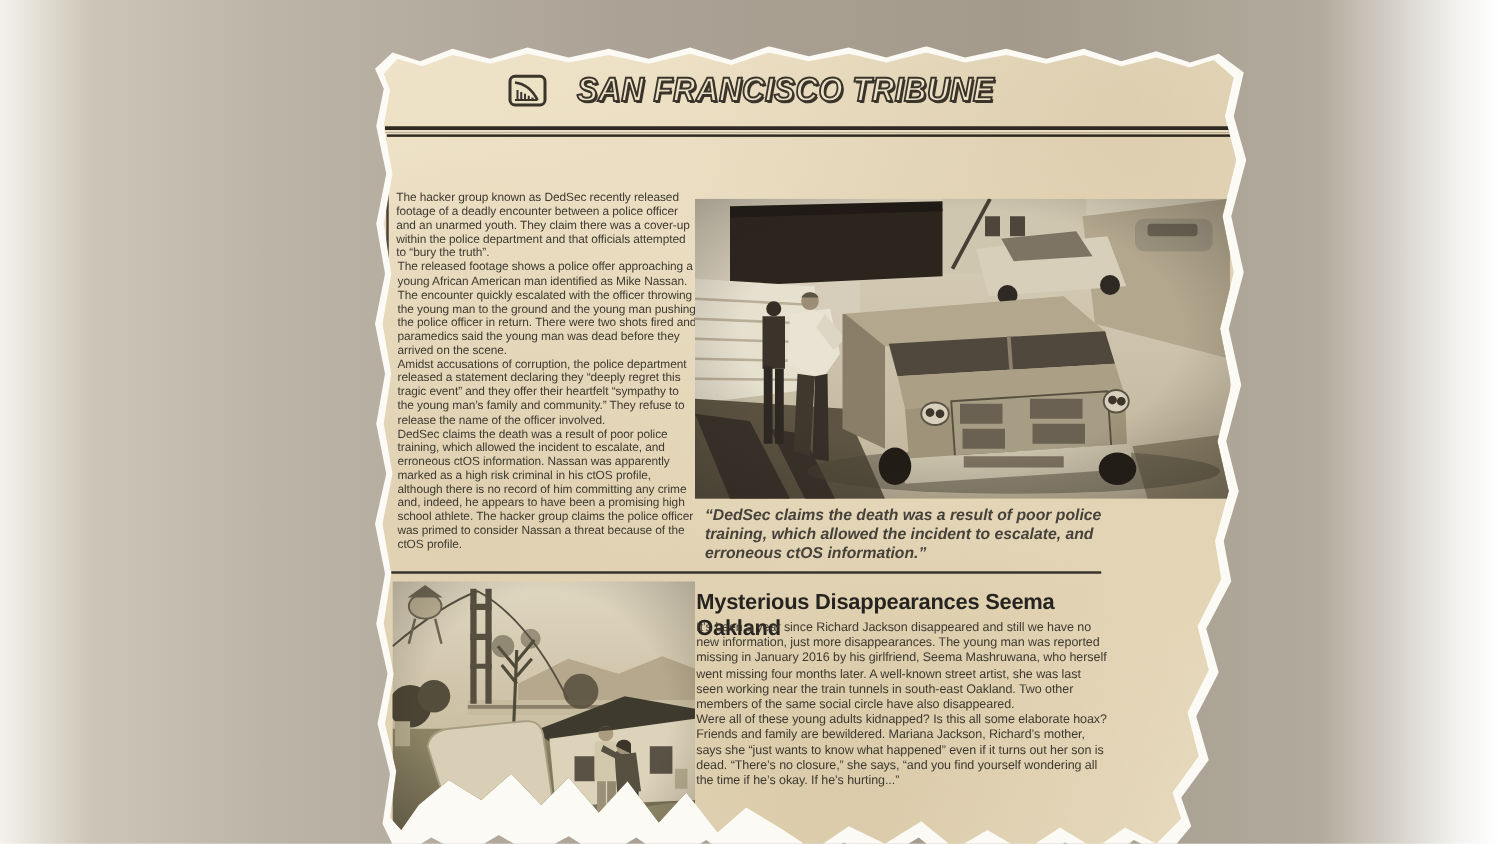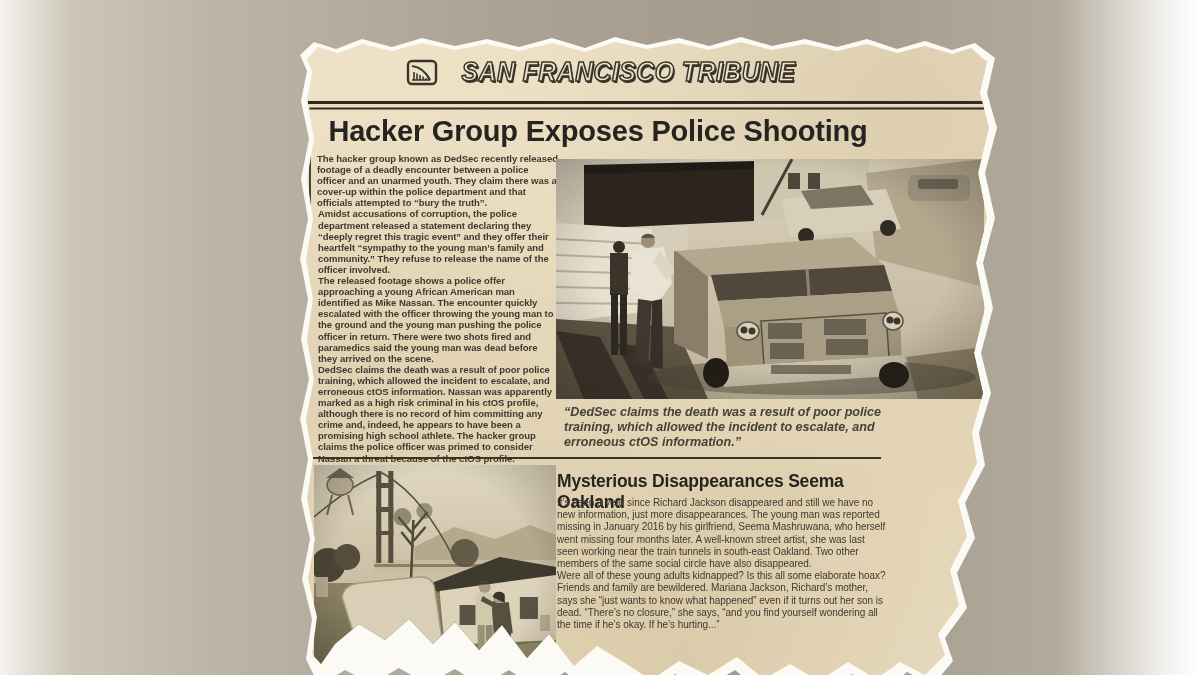--- a/index.html
+++ b/index.html
@@ -30,21 +30,21 @@
     font-weight:bold;font-style:italic;font-size:27px;letter-spacing:.5px;white-space:nowrap;
     color:#ece2c6;-webkit-text-stroke:1.6px #3a342b;text-shadow:1.5px 1.5px 0 #3a342b;
     transform:scaleX(.92);
   }
   .rule-double{position:absolute;left:10px;top:68px;width:680px;height:3px;background:#2e2921;border-bottom:2px solid #e9dcc0;box-shadow:0 5px 0 -1.5px #2e2921;}
   .headline1{
     position:absolute;left:10px;top:82px;width:580px;margin:0;text-align:center;
     font-size:29px;font-weight:bold;color:#262420;letter-spacing:-.2px;
   }
   .col1{position:absolute;left:20px;top:120px;width:240px;color:#3e3930;}
-  .col1 p{margin:0;font-size:9.5px;line-height:11.1px;font-weight:bold;letter-spacing:-.05px;}
+  .col1 p{margin:0;font-size:9.5px;line-height:11.1px;font-weight:normal;letter-spacing:-.05px;}
   .col1 p.lead{border-left:2.5px solid #4a443a;padding-left:6px;margin-left:-9px;}
   .photo1{position:absolute;left:258px;top:126px;width:428px;height:240px;line-height:0;}
   .photo2{position:absolute;left:16px;top:432px;width:242px;height:232px;line-height:0;}
   .photo1 svg,.photo2 svg{width:100%;height:100%;}
   .pullquote{
     position:absolute;left:266px;top:372px;width:334px;
     font-size:12.6px;line-height:14.8px;font-weight:bold;font-style:italic;color:#46413a;
   }
   .rule-articles{position:absolute;left:15px;top:424px;width:568px;height:2px;background:#39342c;}
   .headline2{
@@ -67,26 +67,25 @@
           <rect x="2" y="2" width="28" height="23" rx="4" fill="#ece2c6" stroke="#3a342b" stroke-width="2.4"></rect>
           <path d="M6 7 C14 8 20 13 24 21" fill="none" stroke="#3a342b" stroke-width="2.2"></path>
           <path d="M6 21 H24 M8 21 V13 M11 21 V14.5 M14 21 V16 M17 21 V17.5 M20 21 V19" stroke="#3a342b" stroke-width="1.6"></path>
         </svg>
       </span>
       <span class="masthead-title">SAN FRANCISCO TRIBUNE</span>
     </header>
 
     <div class="rule-double"></div>
 
-    <h1 class="headline1">Hacker Group Exposes Police Shooting</h1>
 
     <div class="col1">
       <p class="lead">The hacker group known as DedSec recently released footage of a deadly encounter between a police officer and an unarmed youth. They claim there was a cover-up within the police department and that officials attempted to “bury the truth”.</p>
+      <p>The released footage shows a police offer approaching a young African American man identified as Mike Nassan. The encounter quickly escalated with the officer throwing the young man to the ground and the young man pushing the police officer in return. There were two shots fired and paramedics said the young man was dead before they arrived on the scene.</p>
       <p>Amidst accusations of corruption, the police department released a statement declaring they “deeply regret this tragic event” and they offer their heartfelt “sympathy to the young man’s family and community.” They refuse to release the name of the officer involved.</p>
-      <p>The released footage shows a police offer approaching a young African American man identified as Mike Nassan. The encounter quickly escalated with the officer throwing the young man to the ground and the young man pushing the police officer in return. There were two shots fired and paramedics said the young man was dead before they arrived on the scene.</p>
       <p>DedSec claims the death was a result of poor police training, which allowed the incident to escalate, and erroneous ctOS information. Nassan was apparently marked as a high risk criminal in his ctOS profile, although there is no record of him committing any crime and, indeed, he appears to have been a promising high school athlete. The hacker group claims the police officer was primed to consider Nassan a threat because of the ctOS profile.</p>
     </div>
 
     <div class="photo1">
       <svg viewBox="0 0 428 240" preserveAspectRatio="none">
         <defs>
           <linearGradient id="p1sky" x1="0" y1="0" x2="0" y2="1">
             <stop offset="0" stop-color="#d9d0bb"></stop>
               <stop offset="1" stop-color="#c0b59c"></stop>
           </linearGradient>

